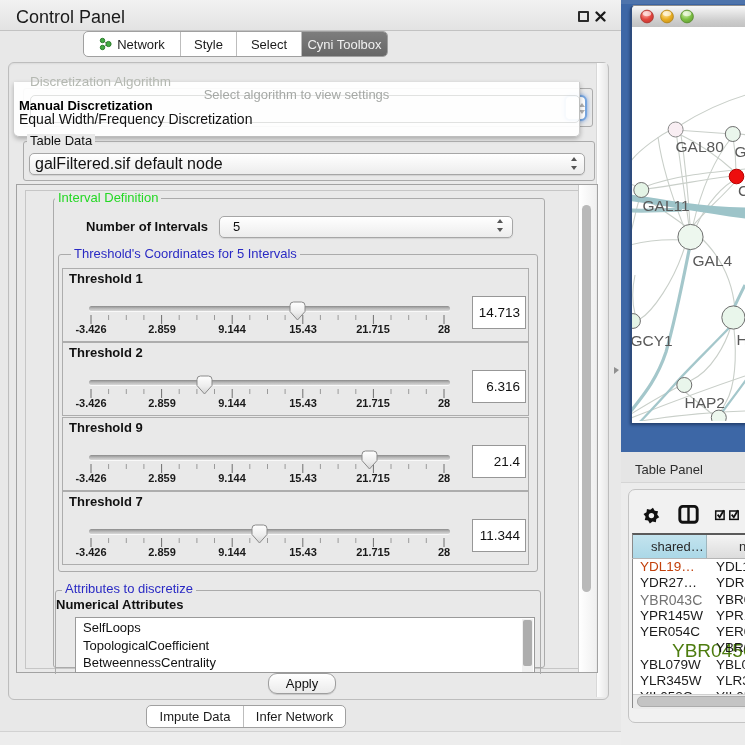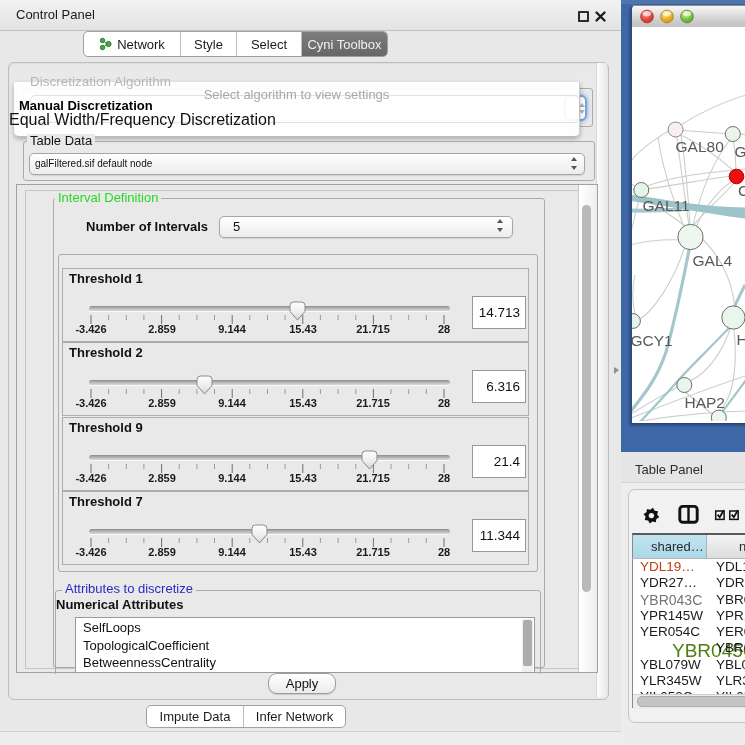--- a/index.html
+++ b/index.html
@@ -21,21 +21,21 @@
 .tp .fld{position:absolute;left:409px;top:27px;width:47px;height:31px;background:#fff;border:1px solid #979797;font-size:13.5px;color:#111;text-align:right;padding-right:5px;line-height:31px}
 .tp .lb{position:absolute;top:54px;width:60px;text-align:center;font-size:11px;font-weight:bold;color:#1a1a1a}
 .thumb{position:absolute;top:31px}
 .tick{position:absolute;top:45px;left:0}
 .nlbl{font-size:15.5px;fill:#595959;font-family:"Liberation Sans",sans-serif}
 </style></head>
 <body>
 <div id="root">
 
 <div class="abs" style="left:0;top:0;width:621px;height:30px;background:linear-gradient(#F2F2F2,#E3E3E3);border-bottom:1px solid #C2C2C2"></div>
-<div class="abs" style="left:16px;top:7px;font-size:13px;color:#1a1a1a">Control Panel</div>
+<div class="abs" style="left:16px;top:7px;font-size:18px;color:#1a1a1a">Control Panel</div>
 <div class="abs" style="left:578px;top:11px;width:7px;height:7px;border:2px solid #2a2a2a;border-radius:1px"></div>
 <svg class="abs" style="left:595px;top:11px" width="11" height="11" viewBox="0 0 11 11">
       <path d="M1.5 1.5 L9.5 9.5 M9.5 1.5 L1.5 9.5" stroke="#1a1a1a" stroke-width="2.3" stroke-linecap="round"></path>
     </svg>
 
 <div class="seg" style="left:83px;top:31px;height:24px">
  <div class="s" style="width:96px"><svg width="13" height="14" viewBox="0 0 13 14" style="margin-right:5px">
           <path d="M3.5 3.5 L9 7 M3.5 10.5 L9 7" stroke="#8a8a8a" stroke-width="1"></path>
           <circle cx="3.5" cy="3.5" r="2.2" fill="#44AA44" stroke="#2c7a2c"></circle>
           <circle cx="3.5" cy="10.5" r="2.2" fill="#44AA44" stroke="#2c7a2c"></circle>
@@ -56,25 +56,25 @@
 <div class="updn" style="left:579px;top:103px;height:11px;opacity:0.45">
       <b></b>
       <i></i>
     </div>
 
 <div class="abs" style="left:14px;top:82px;width:565px;height:54px;background:rgba(255,255,255,0.94);border-bottom:1px solid #BDBDBD;border-right:1px solid #CCCCCC;border-radius:0 0 5px 5px;box-shadow:0 2px 5px rgba(0,0,0,0.28)"></div>
 <div class="abs" style="left:30px;top:74px;font-size:13.5px;color:#B4B8B1">Discretization Algorithm</div>
 <div class="abs" style="left:30px;top:95px;width:548px;height:26px;border:1px solid rgba(150,155,150,0.28);border-radius:5px"></div>
 <div class="abs" style="left:14px;top:87px;width:565px;text-align:center;font-size:13px;color:#A5A8A5">Select algorithm to view settings</div>
 <div class="abs" style="left:19px;top:98px;font-size:13px;font-weight:bold;color:#000">Manual Discretization</div>
-<div class="abs" style="left:9px;top:111px;font-size:16px;color:#111">Equal Width/Frequency Discretization</div>
+<div class="abs" style="left:19px;top:111px;font-size:14px;color:#111">Equal Width/Frequency Discretization</div>
 
 <div class="gb" style="left:23px;top:141px;width:570px;height:38px"></div>
 <div class="gt" style="left:27px;top:134px;color:#111">Table Data</div>
-<div class="combo" style="left:29px;top:153px;width:554px;height:20px;line-height:20px;font-size:10px"><span style="padding-left:5px">galFiltered.sif default node</span></div>
+<div class="combo" style="left:29px;top:153px;width:554px;height:20px;line-height:20px;font-size:16px"><span style="padding-left:5px">galFiltered.sif default node</span></div>
 <div class="updn" style="left:571px;top:157px;height:13px">
       <b></b>
       <i></i>
     </div>
 
 <div class="abs" style="left:16px;top:184px;width:580px;height:487px;border:1px solid #A2A2A2;background:#E9E9E9;"></div>
 <div class="abs" style="left:25px;top:190px;width:552px;height:477px;border:1px solid #C6C6C6"></div>
 
 <div class="abs" style="left:578px;top:185px;width:17px;height:487px;background:linear-gradient(to right,#ffffff,#f0f0f0);border-left:1px solid #C8C8C8"></div>
 <div class="abs" style="left:582px;top:205px;width:9px;height:387px;background:#B9B9B9;border-radius:5px"></div>
@@ -82,20 +82,21 @@
 <div class="gb" style="left:53px;top:198px;width:490px;height:468px;border-radius:3px"></div>
 <div class="gt" style="left:55px;top:191px;color:#25D825">Interval Definition</div>
 <div class="abs" style="left:86px;top:219px;font-size:13px;font-weight:bold;color:#111">Number of Intervals</div>
 <div class="combo" style="left:219px;top:216px;width:292px;height:20px;line-height:20px"><span style="padding-left:13px">5</span></div>
 <div class="updn" style="left:497px;top:219px;height:13px">
       <b></b>
       <i></i>
     </div>
 
 <div class="gb" style="left:58px;top:254px;width:478px;height:316px"></div>
+<div class="gt" style="left:71px;top:247px;color:#2A2AC4">Threshold's Coordinates for 5 Intervals</div>
 
 <div class="tp" style="top:268px">
 <div class="tt">Threshold 1</div>
 <div class="track"></div>
 <svg class="tick" width="465" height="10" viewBox="0 0 465 10">
         <path d="M28.0 1V10M98.6 1V10M169.2 1V10M239.8 1V10M310.4 1V10M381.0 1V10" stroke="#6f6f6f" stroke-width="1"></path>
         <path d="M45.6 1V6M63.3 1V6M80.9 1V6M116.2 1V6M133.9 1V6M151.5 1V6M186.8 1V6M204.5 1V6M222.1 1V6M257.4 1V6M275.1 1V6M292.8 1V6M328.0 1V6M345.7 1V6M363.3 1V6" stroke="#9a9a9a" stroke-width="1"></path>
       </svg>
 <div class="lb" style="left:-2px">-3.426</div>
       <div class="lb" style="left:69px">2.859</div>

